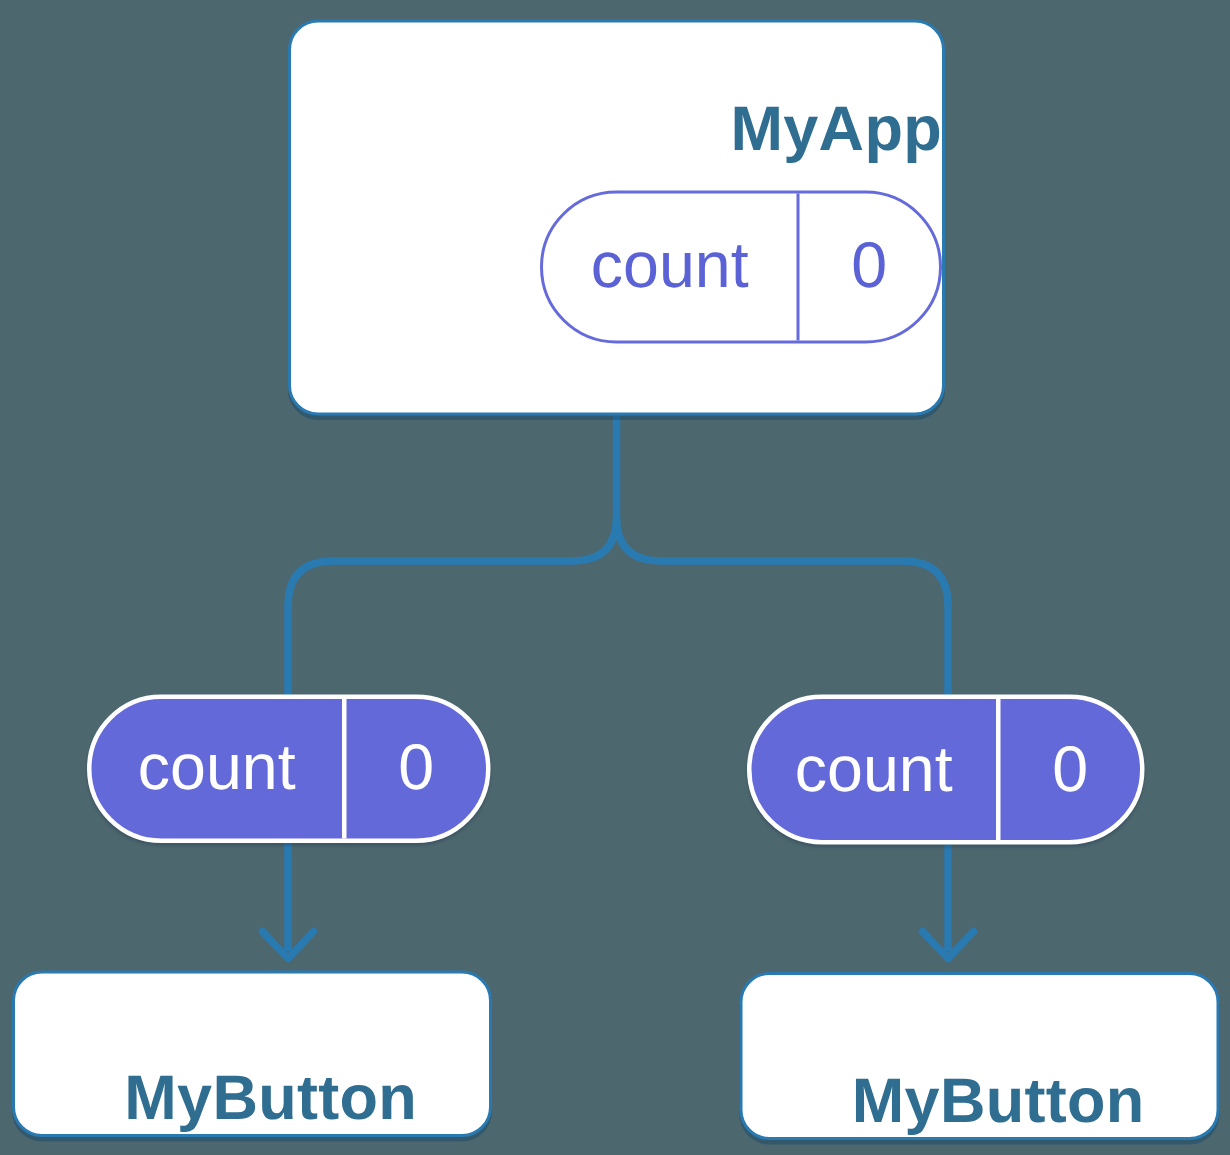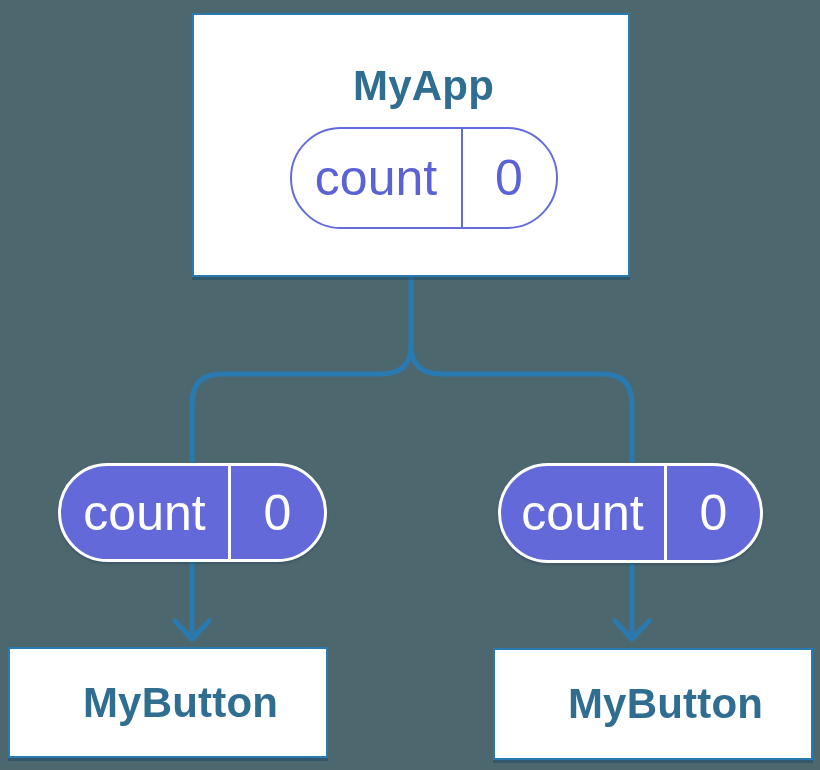--- a/index.html
+++ b/index.html
@@ -20,36 +20,36 @@
     font-family:"Liberation Sans", sans-serif;
   }
   svg.connectors{position:absolute;left:0;top:0;z-index:1;}
   svg.connectors path{stroke:var(--connector);stroke-width:5;fill:none;}
   svg.connectors path.head{stroke-linecap:round;stroke-linejoin:round;}
 
   .card{
     position:absolute;z-index:2;box-sizing:border-box;
     background:var(--card-bg);
     border:2px solid var(--card-border);
-    border-radius:0;
+    border-radius:20px;
     box-shadow:0 3px 0 rgba(22,70,104,0.45);
-    display:flex;align-items:center;justify-content:center;padding-left:25px;
+    display:flex;align-items:flex-end;justify-content:center;padding-left:25px;
   }
   .card .title{
     color:var(--title-text);
     font-size:42px;font-weight:bold;letter-spacing:0.2px;
     line-height:48px;white-space:nowrap;
   }
   .card-root{left:192px;top:13px;width:438px;height:264px;flex-direction:column;gap:17px;}
   .card-leaf-left{left:8px;top:647px;width:320px;height:111px;}
   .card-leaf-right{left:493px;top:648px;width:320px;height:112px;}
 
   .pill{
     display:flex;box-sizing:border-box;border-radius:60px;
-    font-size:50px;line-height:1;
+    font-size:43px;line-height:1;
   }
   .pill .seg{display:flex;align-items:center;justify-content:center;}
   .pill .lbl{flex:1;}
   .pill-outline{
     width:268px;height:102px;background:var(--card-bg);
     border:2px solid var(--pill-outline);
     color:var(--pill-text-on-white);
   }
   .pill-outline .val{width:93px;border-left:2px solid var(--pill-outline);}
   .pill-filled{

